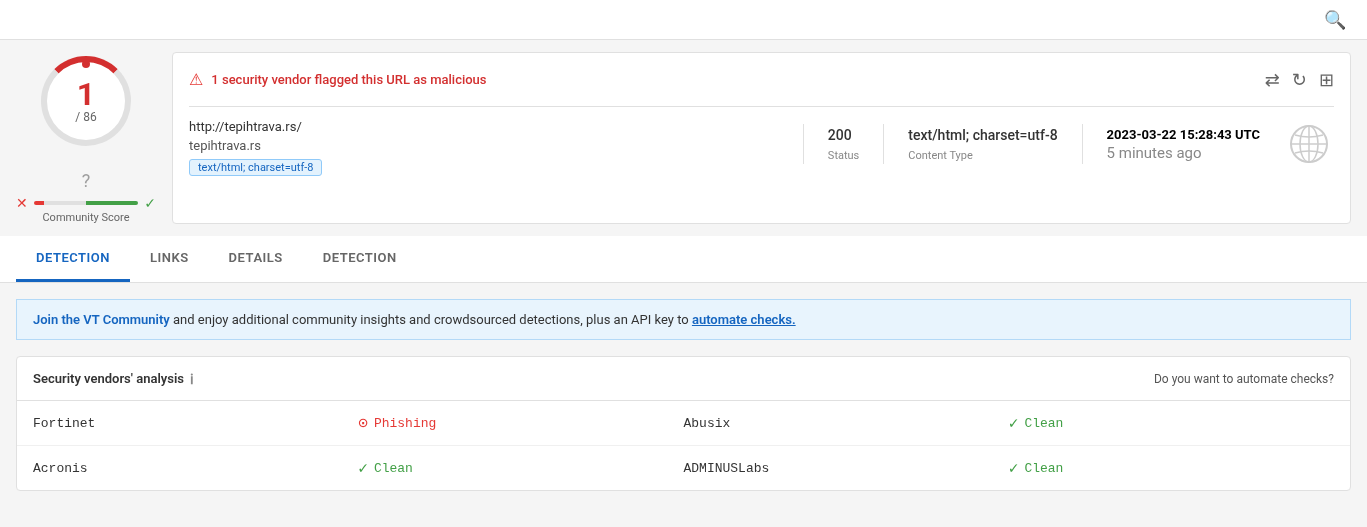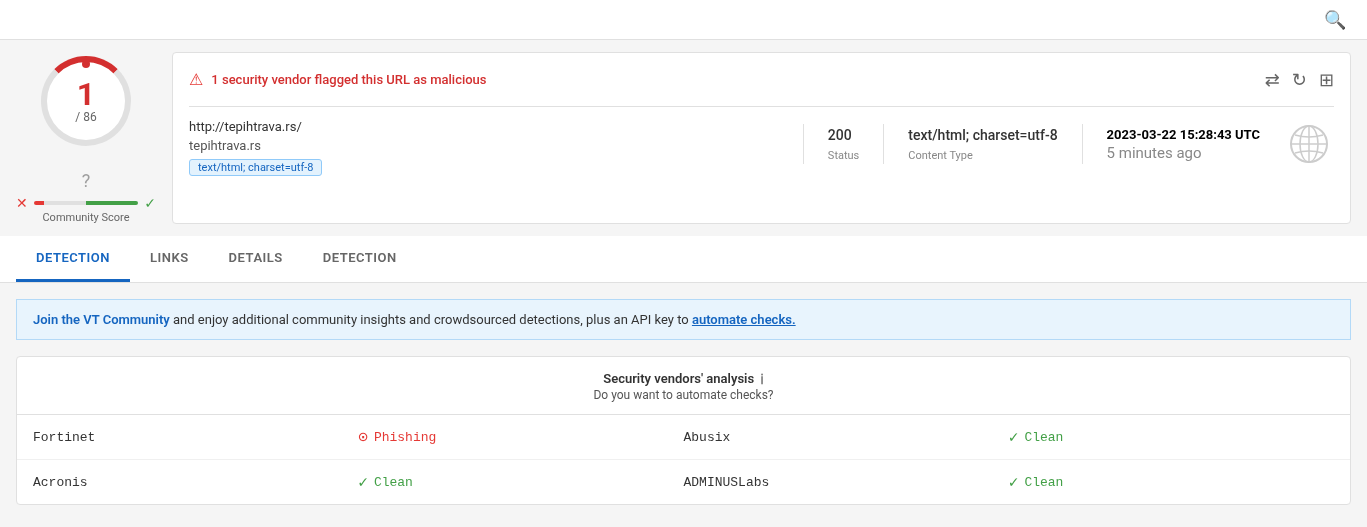--- a/index.html
+++ b/index.html
@@ -313,21 +313,20 @@
       border: 1px solid #e0e0e0;
       border-radius: 4px;
     }
 
     .analysis-header {
       display: flex;
       justify-content: space-between;
       align-items: center;
       padding: 12px 16px;
       border-bottom: 1px solid #e0e0e0;
-      flex-direction: column;
     }
 
     .analysis-title {
       font-size: 13px;
       font-weight: 600;
       color: #333;
       display: flex;
       align-items: center;
       gap: 6px;
     }

